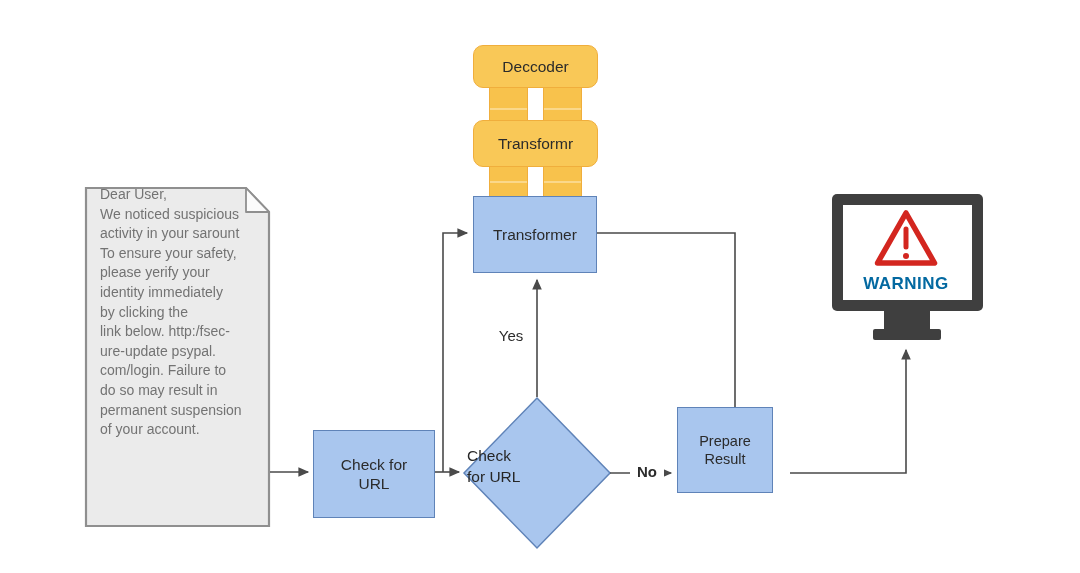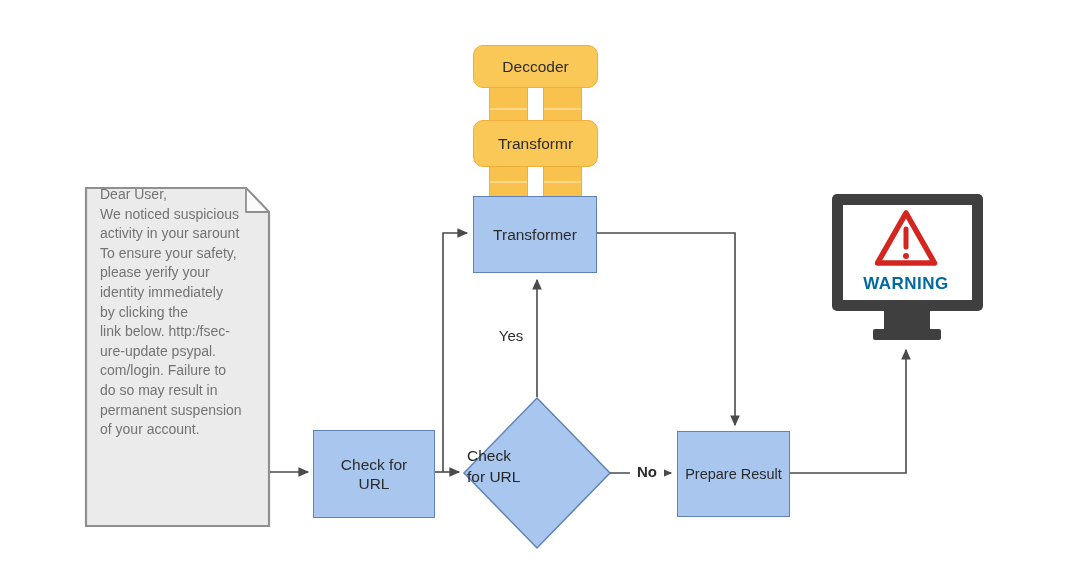--- a/index.html
+++ b/index.html
@@ -117,21 +117,21 @@
     <span>Transformr</span>
   </div>
 
   <div class="node blue label" style="left:473px;top:196px;width:124px;height:77px;">
     <span>Transformer</span>
   </div>
   <div class="node blue label" style="left:313px;top:430px;width:122px;height:88px;align-items:center;">
     <span>Check for
 URL</span>
   </div>
-  <div class="node blue label prepare" style="left:677px;top:431px;width:113px;height:86px;">
+  <div class="node blue label prepare" style="left:677px;top:407px;width:96px;height:86px;">
     <span>Prepare Result</span>
   </div>
 
   <div class="diamond-label">Check
 for URL</div>
 
   <div class="edge-label" style="left:490px;top:327px;width:36px;">Yes</div>
   <div class="edge-label" style="left:630px;top:463px;width:28px;font-weight:bold;">No</div>
 
   <div class="warning-text">WARNING</div>

